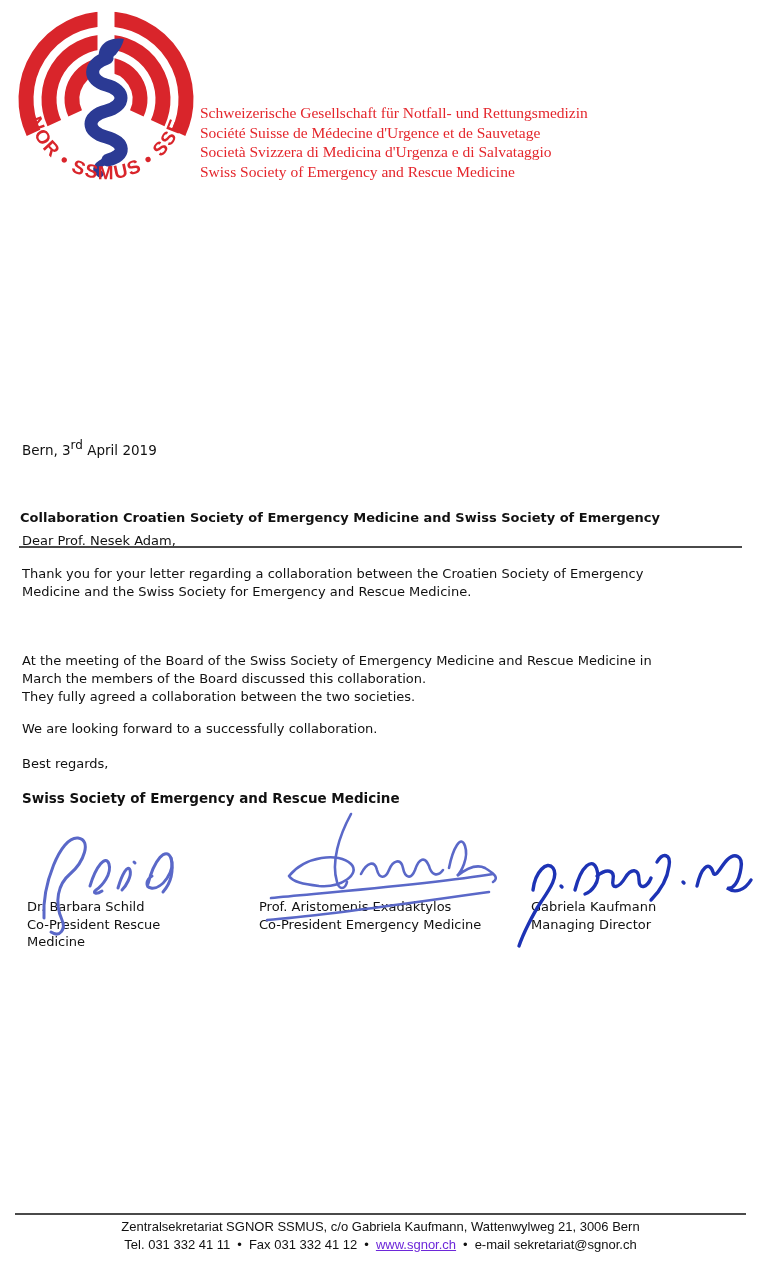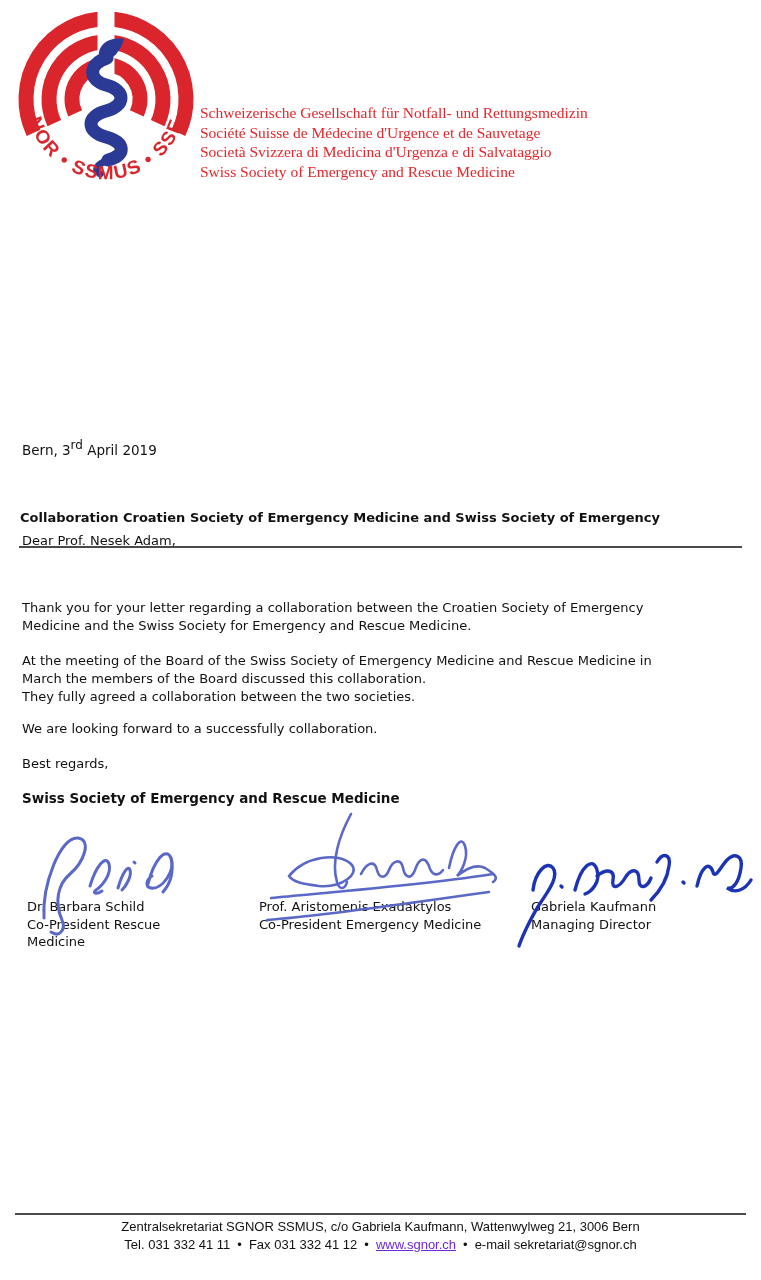--- a/index.html
+++ b/index.html
@@ -26,21 +26,21 @@
   .subject {
     position:absolute; left:20px; top:509px; width:722px;
     font-size:13px; font-weight:bold; line-height:18.5px;
   }
   .rule { position:absolute; left:19px; width:723px; height:2px; background:#4a4a4a; }
   .rule-subject { top:546px; }
   .rule-footer { top:1213px; left:15px; width:731px; }
   
   .bodytext { font-size:13px; line-height:18px; position:absolute; left:22px; }
   .salutation { top:532px; }
-  .para1 { top:599px; }
+  .para1 { top:565px; }
   .para2 { top:652px; }
   .para3 { top:720px; }
   .closing { top:755px; }
   .signoff { top:789px; font-weight:bold; font-size:13.5px; }
   
   .sig-block { position:absolute; font-size:13px; line-height:17.5px; }
   .sig1-text { left:27px; top:898px; width:172px; }
   .sig2-text { left:259px; top:898px; width:262px; }
   .sig3-text { left:531px; top:898px; width:220px; }
   .sig-svg { position:absolute; pointer-events:none; }

